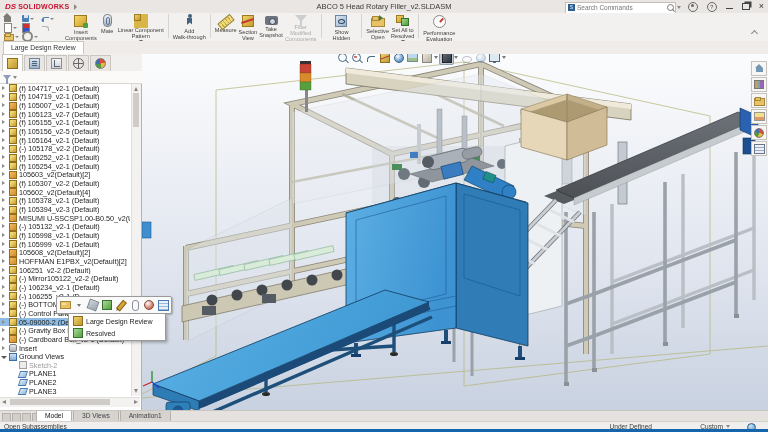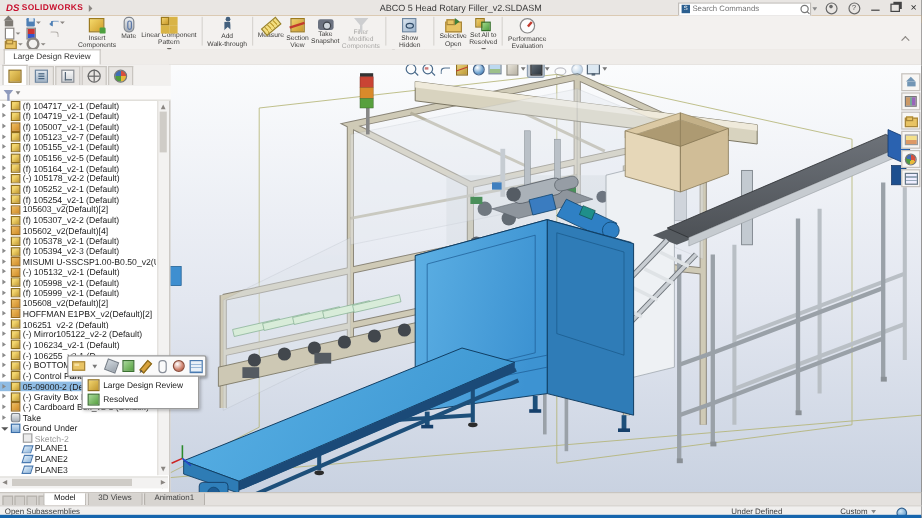--- a/index.html
+++ b/index.html
@@ -591,27 +591,27 @@
 
         <div class="trow">
           <span class="exp has"></span>
           <span class="tic ic-asmo"></span>
           <span class="tlabel">(-) Cardboard Box_v2-1 (Default)</span>
         </div>
 
         <div class="trow">
           <span class="exp has"></span>
           <span class="tic ic-mates"></span>
-          <span class="tlabel">Take</span>
+          <span class="tlabel">Insert</span>
         </div>
 
         <div class="trow">
           <span class="exp open"></span>
           <span class="tic ic-gp"></span>
-          <span class="tlabel">Ground Under</span>
+          <span class="tlabel">Ground Views</span>
         </div>
 
         <div class="trow dis ind">
           <span class="exp"></span>
           <span class="tic ic-sk"></span>
           <span class="tlabel">Sketch-2</span>
         </div>
 
         <div class="trow ind">
           <span class="exp"></span>

